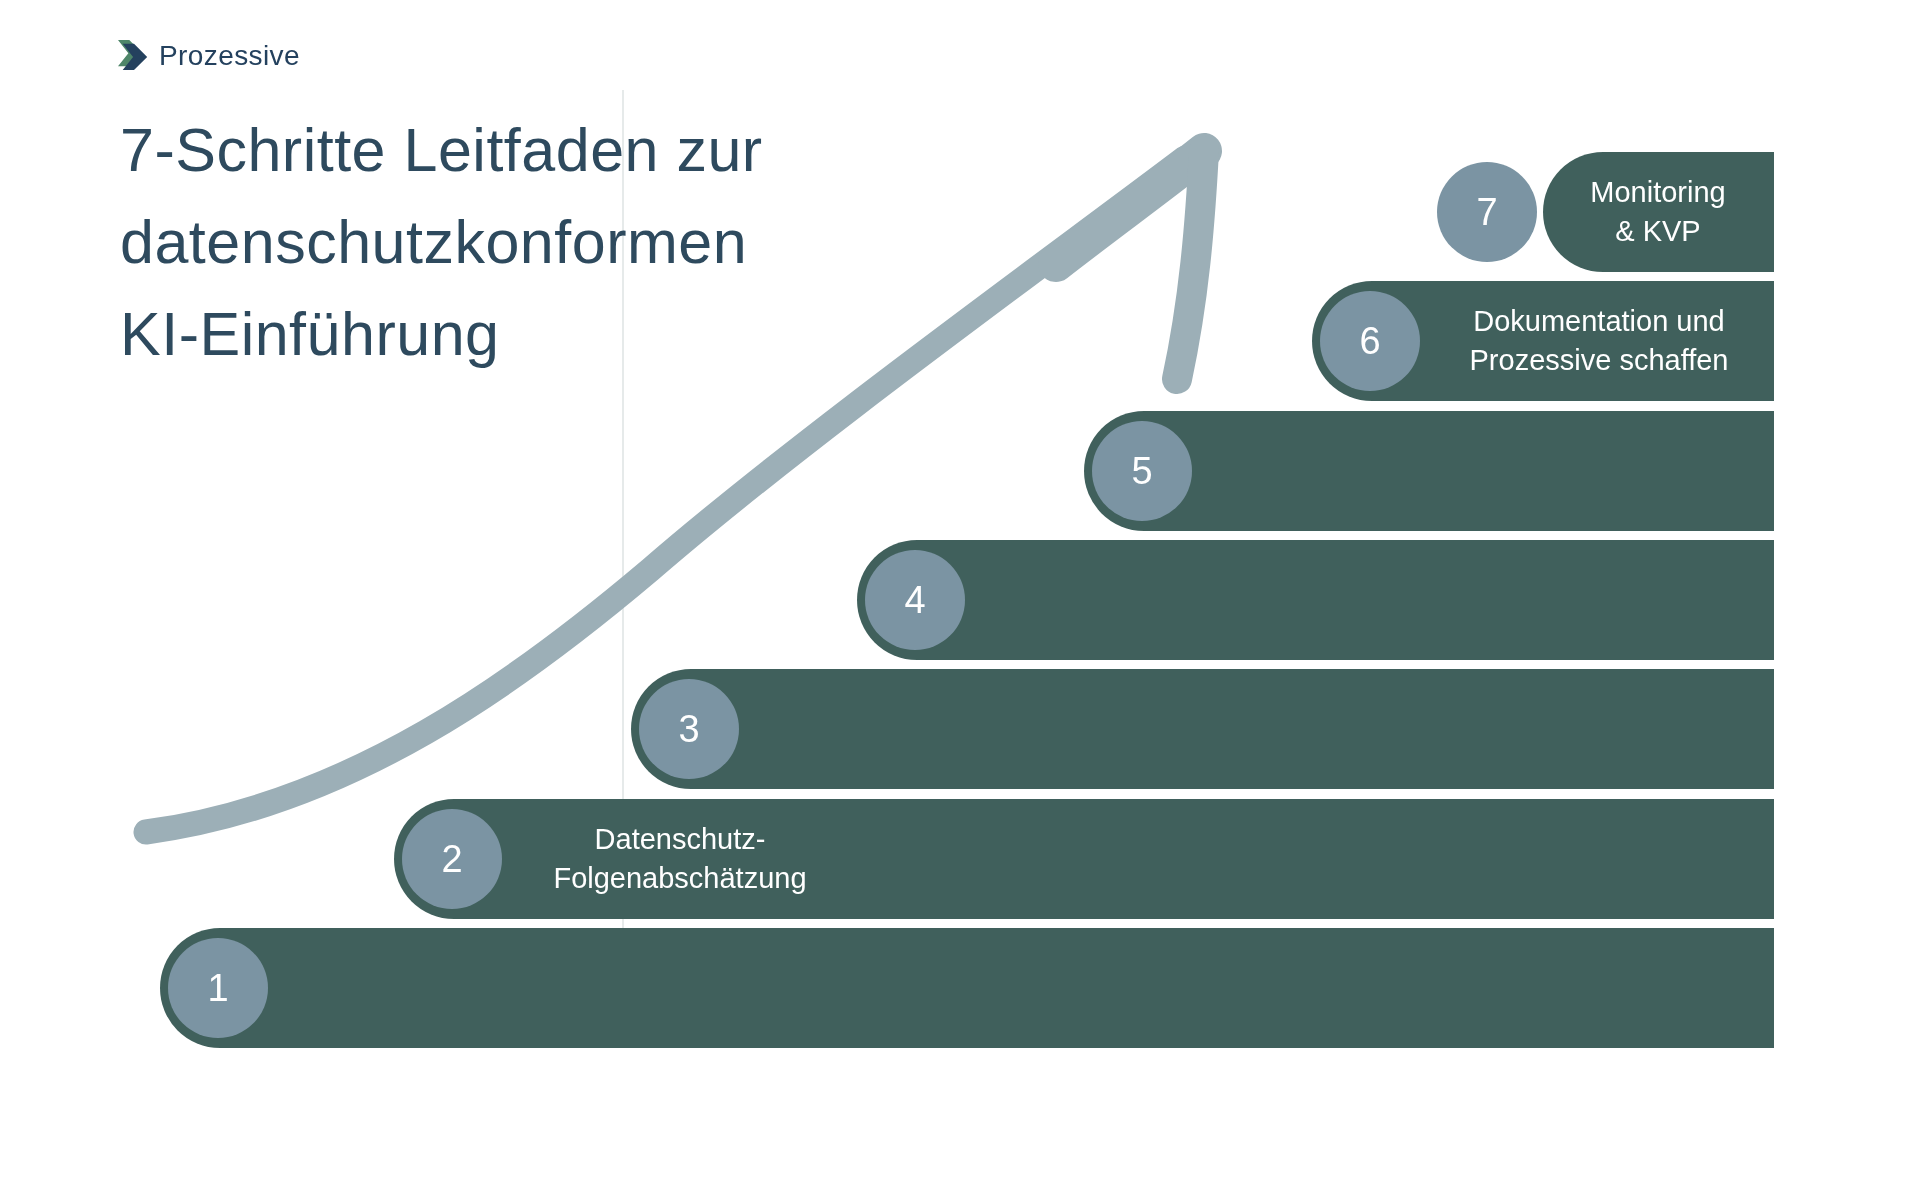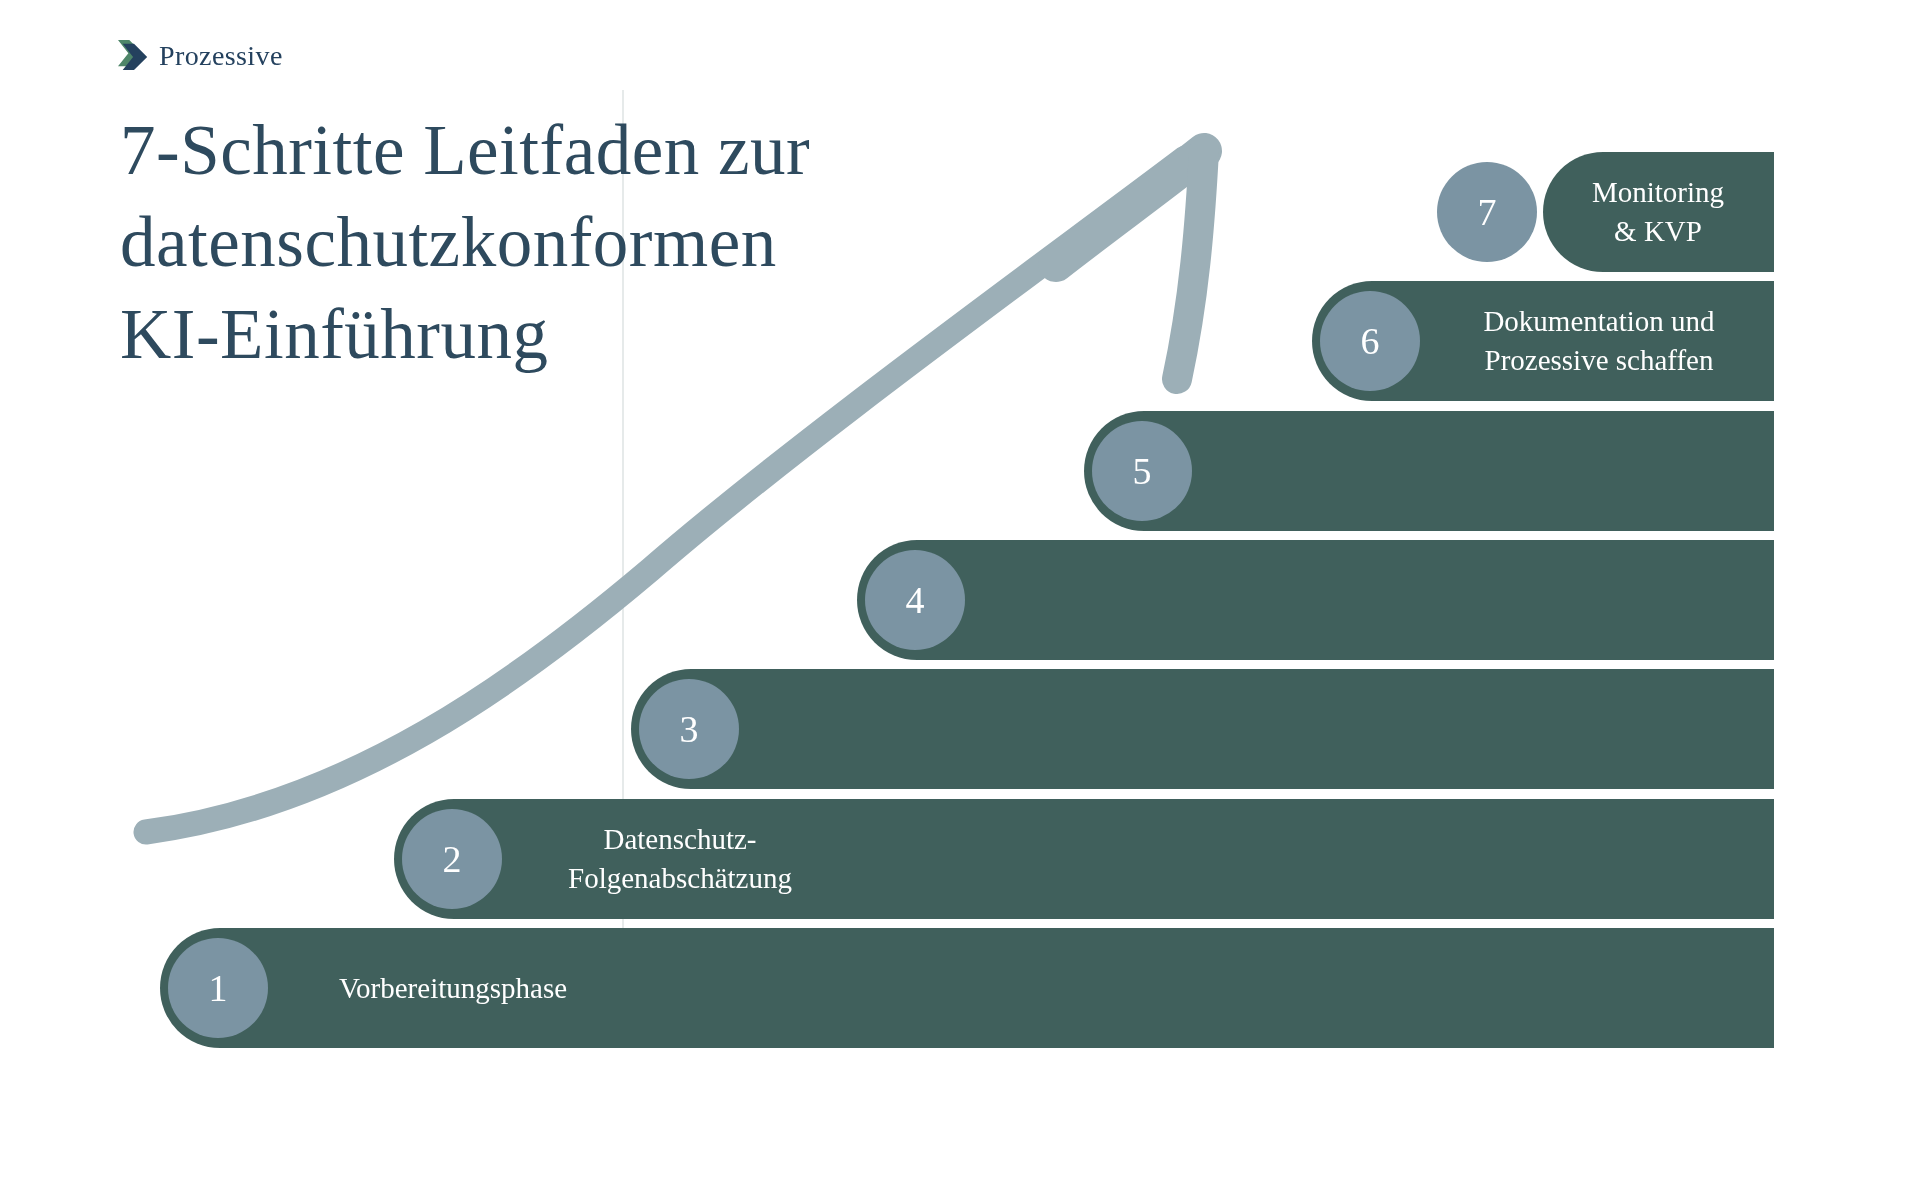--- a/index.html
+++ b/index.html
@@ -1,38 +1,38 @@
 <!DOCTYPE html>
 <html style="--c-background: #ffffff; --c-bar: #40605c; --c-circle: #7b94a3; --c-arrow: #9cafb7; --c-title_text: #2e4a5e; --c-step_text: #ffffff; --c-logo_navy: #24415e; --c-logo_green: #4e8669;"><head>
 <meta charset="utf-8">
 <style>
   html,body{margin:0;padding:0;background:#fff;}
   .canvas{
     position:relative;width:1828px;height:1200px;overflow:hidden;
     background:var(--c-background,#ffffff);
-    font-family:Liberation Serif, serif;
+    font-family:Liberation Sans, sans-serif;
   }
   
   .vline{
     position:absolute;left:622px;top:90px;width:2px;height:842px;
     background:#e6eaea;z-index:0;
   }
   
   .brand{
     position:absolute;left:118px;top:40px;display:flex;align-items:center;gap:9px;z-index:3;
   }
   .brand .logo-icon{display:block;}
   .brand .logo-text{
     font-size:28px;font-weight:500;letter-spacing:.4px;
     color:var(--c-logo_navy,#24415e);
   }
   
   .title{
     position:absolute;left:120px;top:104px;margin:0;z-index:3;
-    font-size:71px;line-height:92px;font-weight:400;letter-spacing:.5px;
+    font-size:61px;line-height:92px;font-weight:400;letter-spacing:.5px;
     color:var(--c-title_text,#2e4a5e);white-space:pre-line;
   }
   
   .arrow-svg{position:absolute;left:0;top:0;z-index:1;pointer-events:none;}
   .arrow-svg path{stroke:var(--c-arrow,#9cafb7);fill:none;stroke-linecap:round;stroke-linejoin:round;}
   
   .step{
     position:absolute;height:120px;z-index:2;
     background:var(--c-bar,#40605c);
     border-radius:60px 0 0 60px;
@@ -78,21 +78,20 @@
 KI-Einführung</h1>
 
   <svg class="arrow-svg" width="1920" height="1200" viewBox="0 0 1920 1200">
     <path d="M 146 832 C 350 805 520 680 650 570 C 800 440 1050 260 1185 158" stroke-width="25"></path>
     <path d="M 1056 264 C 1110 222 1160 186 1204 151" stroke-width="36"></path>
     <path d="M 1204 151 C 1200 225 1194 300 1177 379" stroke-width="30"></path>
   </svg>
 
   <div class="step s1">
     <div class="circle">1</div>
-    <div class="label">Vorbereitungsphase</div>
   </div>
 
   <div class="step s2">
     <div class="circle">2</div>
     <div class="label">Datenschutz-
 Folgenabschätzung</div>
   </div>
 
   <div class="step s3">
     <div class="circle">3</div>

